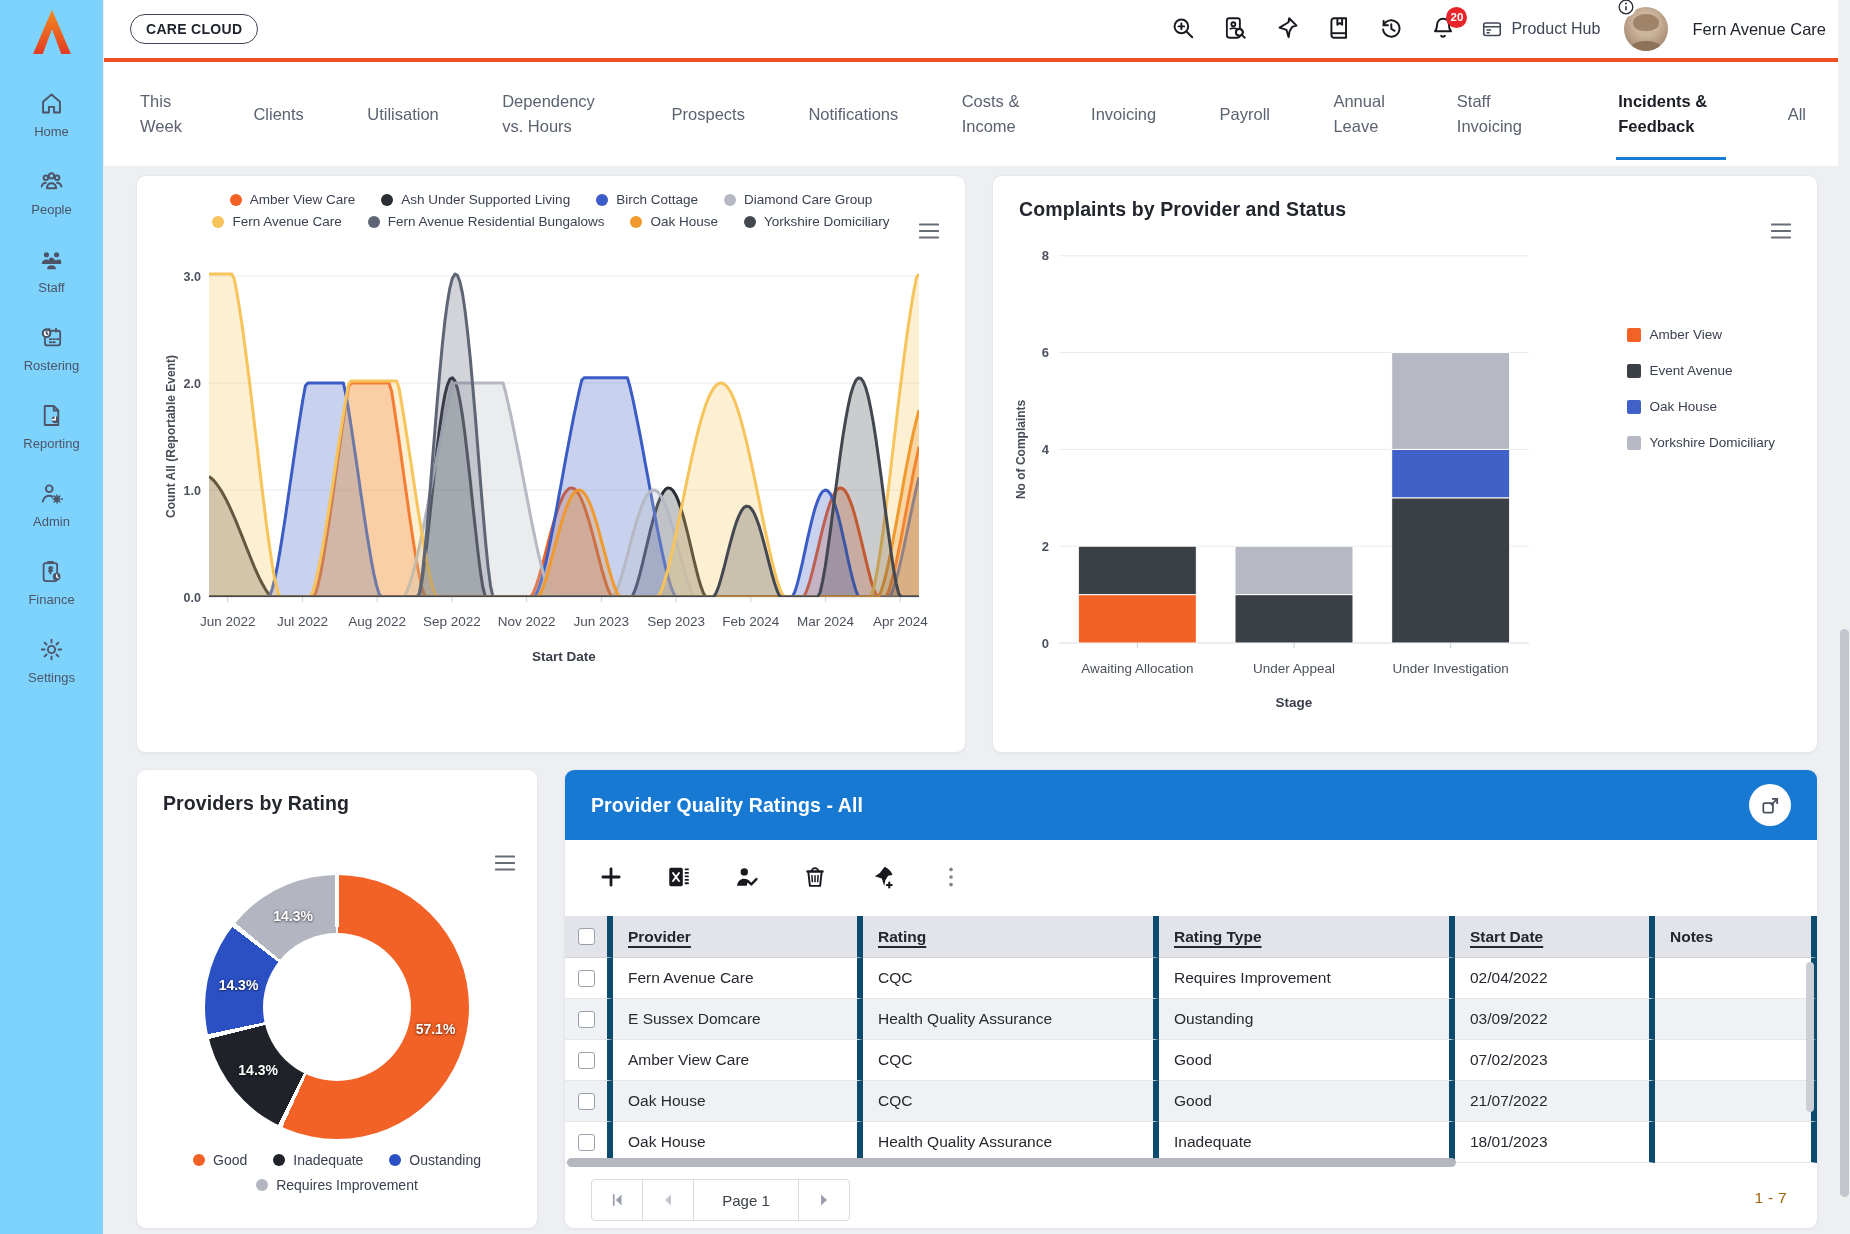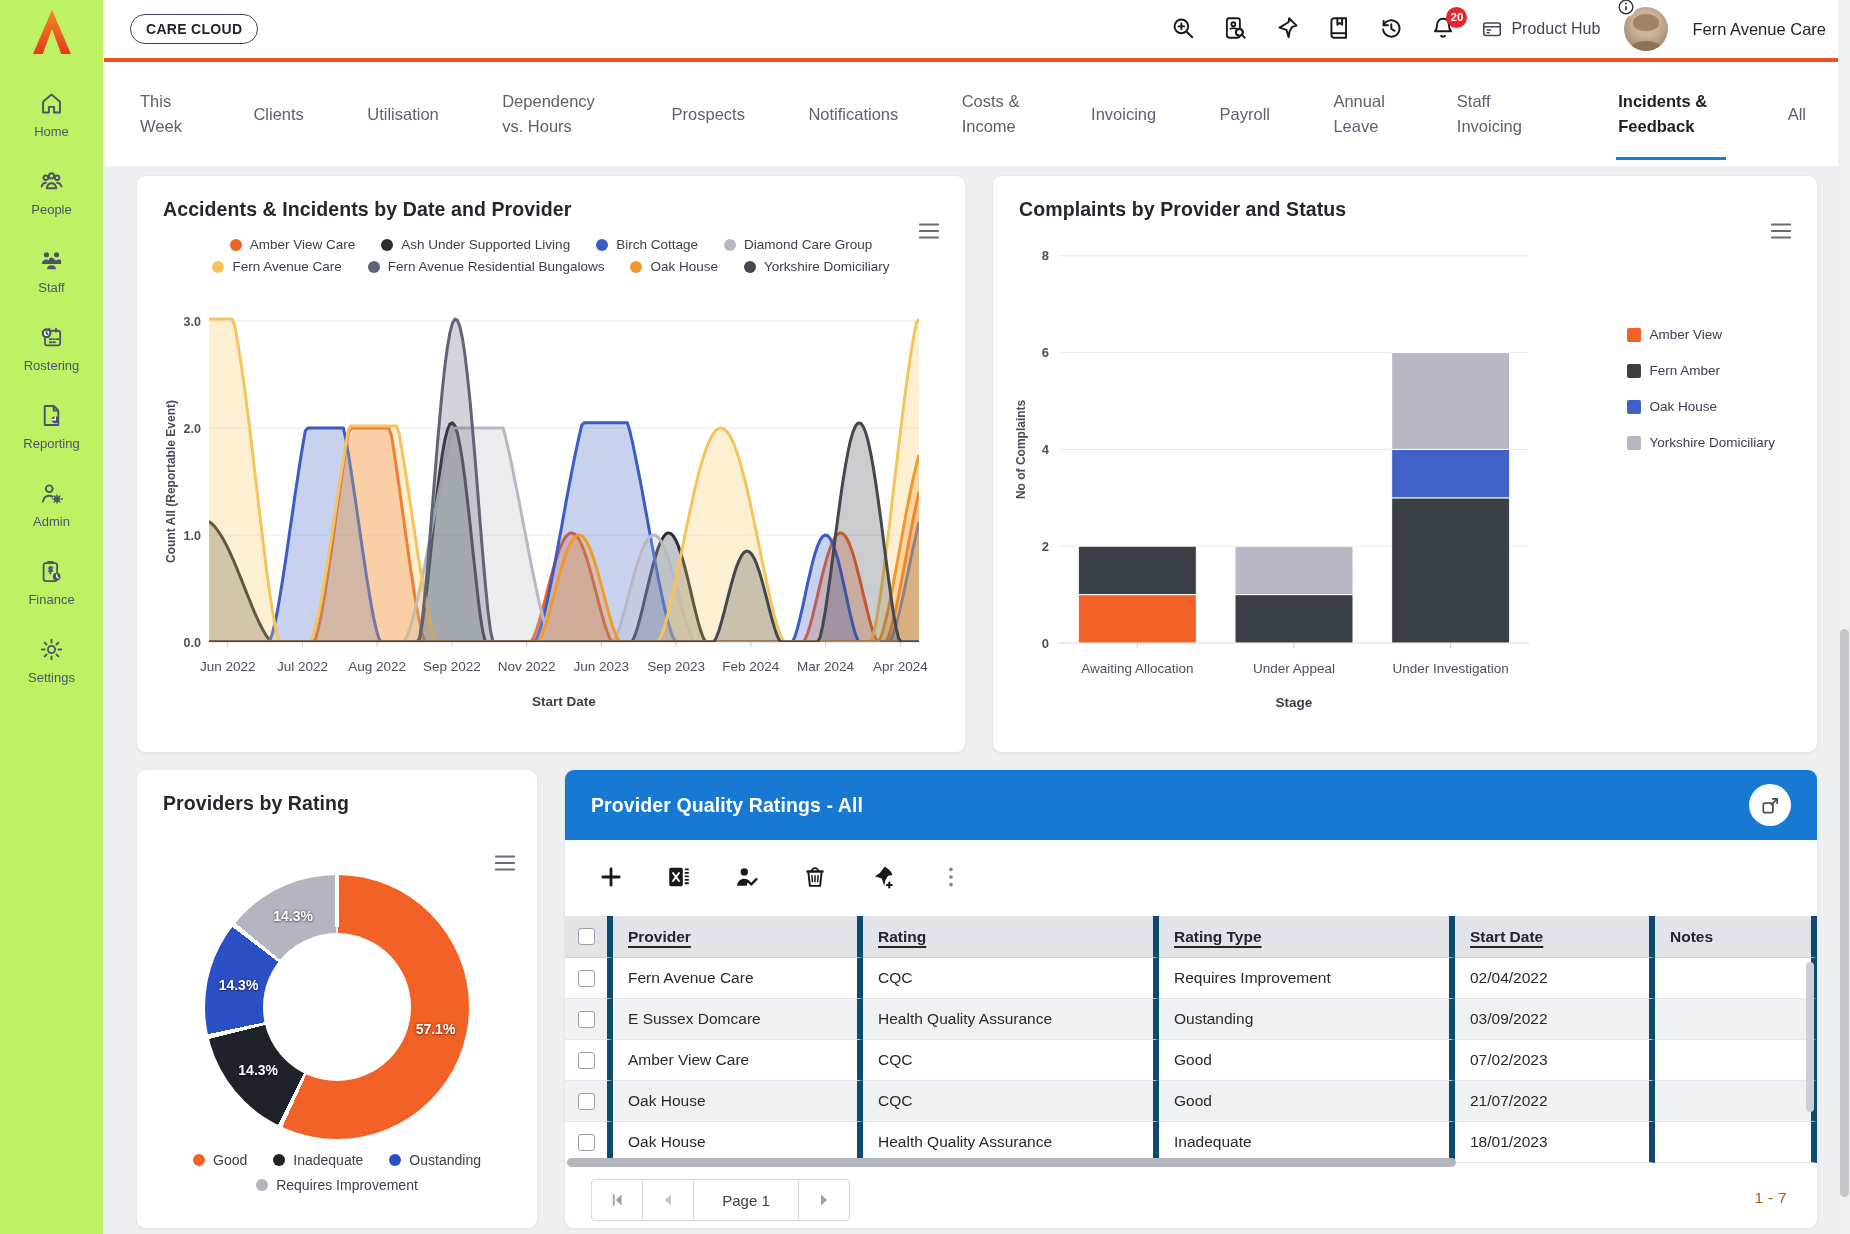--- a/index.html
+++ b/index.html
@@ -1,21 +1,21 @@
 <!DOCTYPE html>
 <html><head>
 <meta charset="utf-8">
 <style>
   * { box-sizing: border-box; margin:0; padding:0; }
   html,body { width:1850px; height:1234px; overflow:hidden; background:#fff;
     font-family:"Liberation Sans", sans-serif; color:#23262e; }
   .app { display:flex; width:1850px; height:1234px; }
 
   
-  .sidebar { width:104px; background:#bef264; border-right:1px solid #ededf0; display:flex; flex-direction:column; align-items:center; flex-shrink:0; }
+  .sidebar { width:104px; background:#7dd3fc; border-right:1px solid #ededf0; display:flex; flex-direction:column; align-items:center; flex-shrink:0; }
   .logo { width:52px; height:48px; margin-top:8px; cursor:pointer; }
   .side-nav { margin-top:34px; display:flex; flex-direction:column; gap:14px; width:100%; }
   .side-item { display:flex; flex-direction:column; align-items:center; gap:7px; height:64px; color:#4d5468; cursor:pointer; }
   .side-item svg { width:27px; height:27px; }
   .side-item .lbl { font-size:13px; font-weight:500; color:#4d5468; }
 
   
   .main { flex:1; display:flex; flex-direction:column; min-width:0; }
   .topbar { height:62px; background:#fff; border-bottom:4px solid #f04e23; display:flex; align-items:center; padding:0 24px 0 26px; }
   .brand-badge { border:1.6px solid #3e4554; border-radius:16px; padding:6px 15px; font-size:14px; font-weight:700; letter-spacing:.3px; color:#1d222c; }
@@ -280,21 +280,20 @@
         <div class="tab">Payroll</div>
         <div class="tab">Annual Leave</div>
         <div class="tab">Staff Invoicing</div>
         <div class="tab active">Incidents &amp; Feedback</div>
         <div class="tab">All</div>
       </nav>
 
     <div class="content">
       <div class="row row1">
         <section class="card card-acc">
-          <h2>Accidents &amp; Incidents by Date and Provider</h2>
           <button class="menu-btn">
             <svg viewBox="0 0 24 18" stroke="#676c77" stroke-width="2.1" stroke-linecap="round" fill="none">
                 <path d="M2 2h20M2 9h20M2 16h20"></path>
               </svg>
           </button>
           <div class="legend legend1" id="legend1">
               <div class="lrow">
                 <div class="li">
                   <span class="dot" style="background:#f26125"></span>
                   <span>Amber View Care</span>
@@ -423,21 +422,21 @@
                 <text x="437.6666666666667" y="438" text-anchor="middle" font-size="13.5" fill="#4b505c" font-weight="500">Under Investigation</text>
                 <text x="281" y="472" text-anchor="middle" font-size="13.5" font-weight="700" fill="#3a3f4a">Stage</text>
               </svg>
             <div class="legend legend2" id="legend2">
                 <div class="li">
                   <span class="sq" style="background:#f26125"></span>
                   <span>Amber View</span>
                 </div>
                 <div class="li">
                   <span class="sq" style="background:#3b3f46"></span>
-                  <span>Fern Amber</span>
+                  <span>Event Avenue</span>
                 </div>
                 <div class="li">
                   <span class="sq" style="background:#4062c8"></span>
                   <span>Oak House</span>
                 </div>
                 <div class="li">
                   <span class="sq" style="background:#b6b9c3"></span>
                   <span>Yorkshire Domiciliary</span>
                 </div>
               </div>

